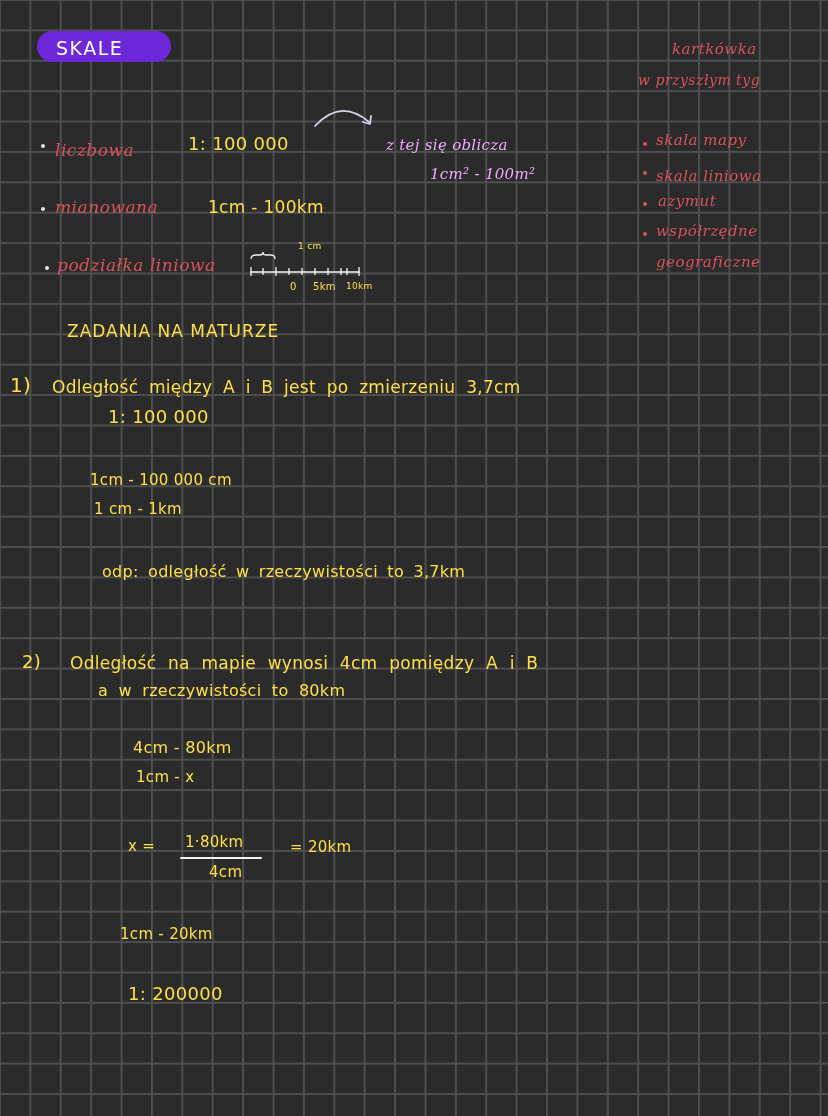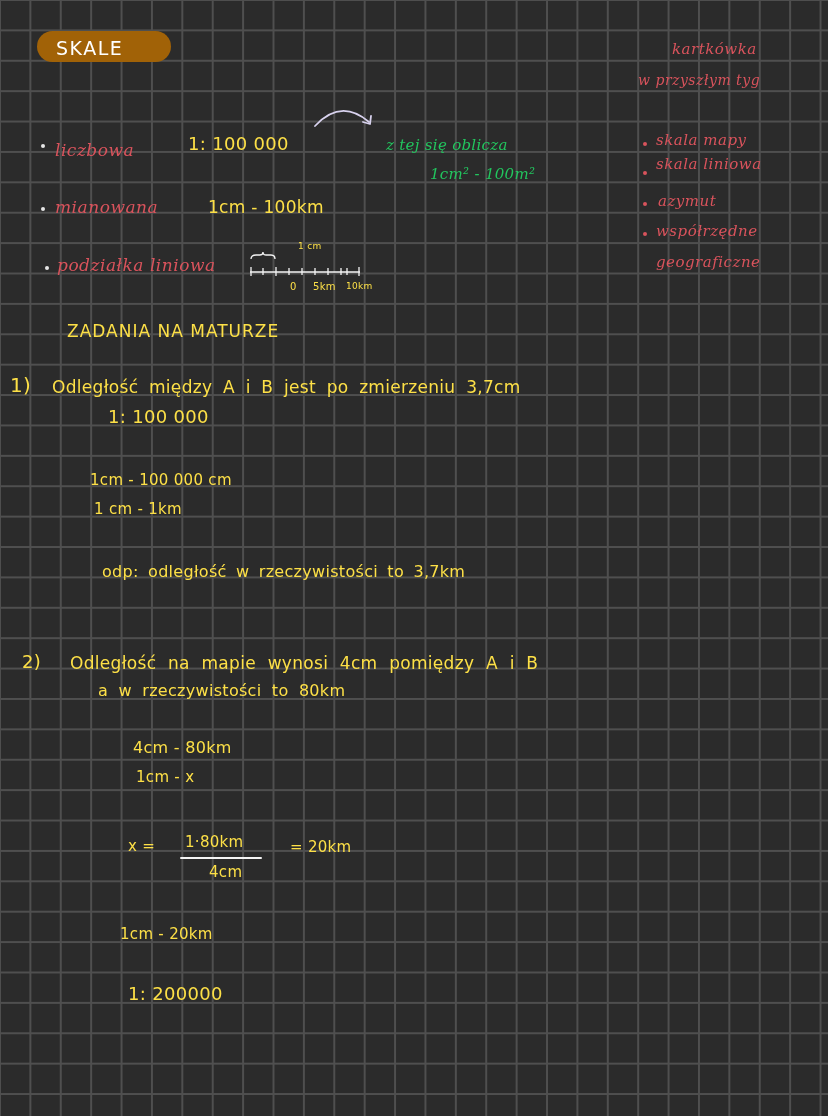--- a/index.html
+++ b/index.html
@@ -29,42 +29,42 @@
     color: #fde047;
     letter-spacing: 0.3px;
   }
   .red {
     color: #d9535c;
     font-family: "DejaVu Serif", serif;
     font-style: italic;
     letter-spacing: 0.5px;
   }
   .lav {
-    color: #22c55e;
+    color: #f0abfc;
     font-family: "DejaVu Serif", serif;
     font-style: italic;
   }
   .sm { font-size: 15px; }
   .xs { font-size: 9px; margin-left: 40px; }
   .bullet {
     position: absolute;
     width: 4px;
     height: 4px;
     border-radius: 50%;
     background: #e6e6e6;
   }
   .bullet.r { background: #d9535c; }
   .pill {
     position: absolute;
     left: 37px;
     top: 31px;
     width: 134px;
     height: 31px;
     border-radius: 16px;
-    background: #a16207;
+    background: #6d28d9;
   }
   .pill span {
     position: absolute;
     left: 19px;
     top: 6px;
     font-size: 19px;
     color: #ffffff;
     letter-spacing: 1.5px;
     font-family: "DejaVu Sans", sans-serif;
   }
@@ -85,21 +85,21 @@
 <div class="pill">
   <span>SKALE</span>
 </div>
 
 <div class="t red sm" style="left:672px; top:42px;">kartkówka</div>
 <div class="t red sm" style="left:638px; top:73px; font-size:14px;">w przyszłym tyg</div>
 
 <div class="bullet r" style="left:643px; top:142px;"></div>
 <div class="t red sm" style="left:656px; top:133px;">skala mapy</div>
 <div class="bullet r" style="left:643px; top:171px;"></div>
-<div class="t red sm" style="left:656px; top:157px;">skala liniowa</div>
+<div class="t red sm" style="left:656px; top:169px;">skala liniowa</div>
 <div class="bullet r" style="left:643px; top:202px;"></div>
 <div class="t red sm" style="left:658px; top:194px;">azymut</div>
 <div class="bullet r" style="left:643px; top:232px;"></div>
 <div class="t red sm" style="left:656px; top:224px;">współrzędne</div>
 <div class="t red sm" style="left:656px; top:255px;">geograficzne</div>
 
 <div class="bullet" style="left:41px; top:144px;"></div>
 <div class="t red" style="left:55px; top:142px;">liczbowa</div>
 <div class="t" style="left:188px; top:135px; font-size:18px;">1: 100 000</div>
 

